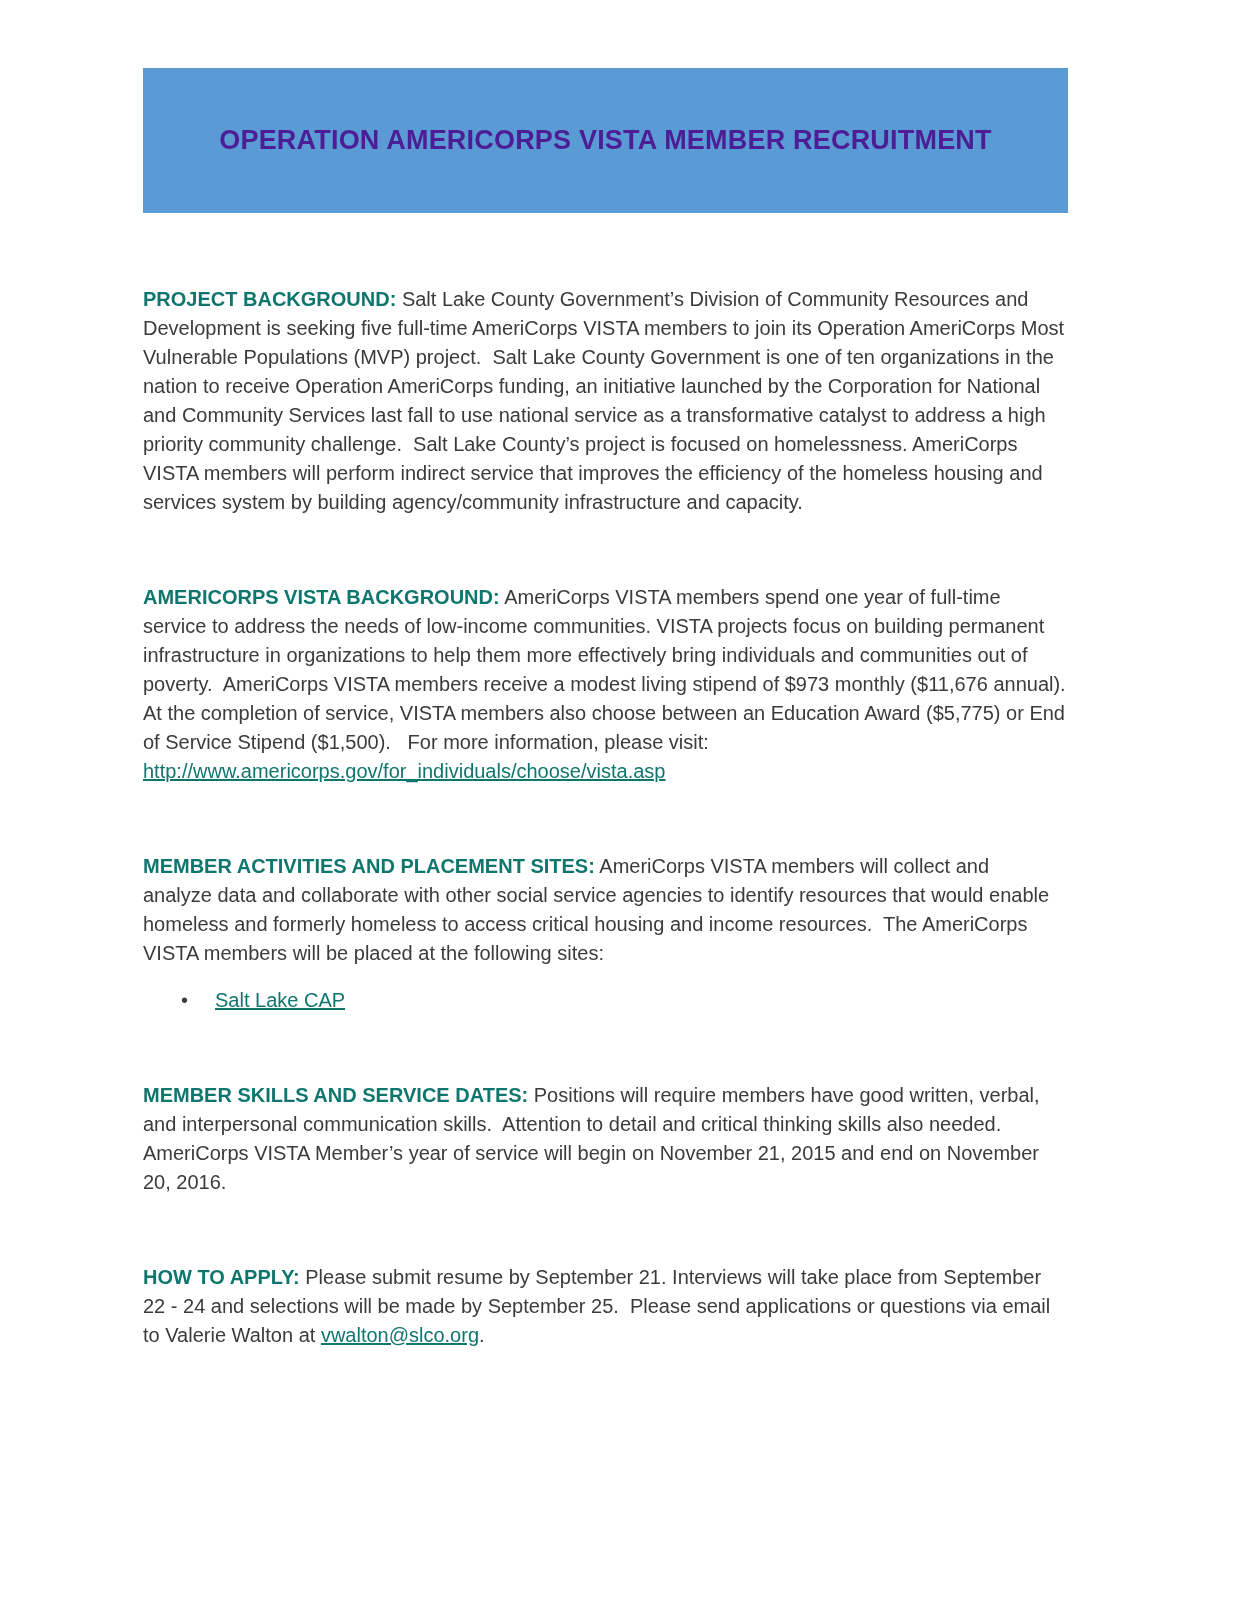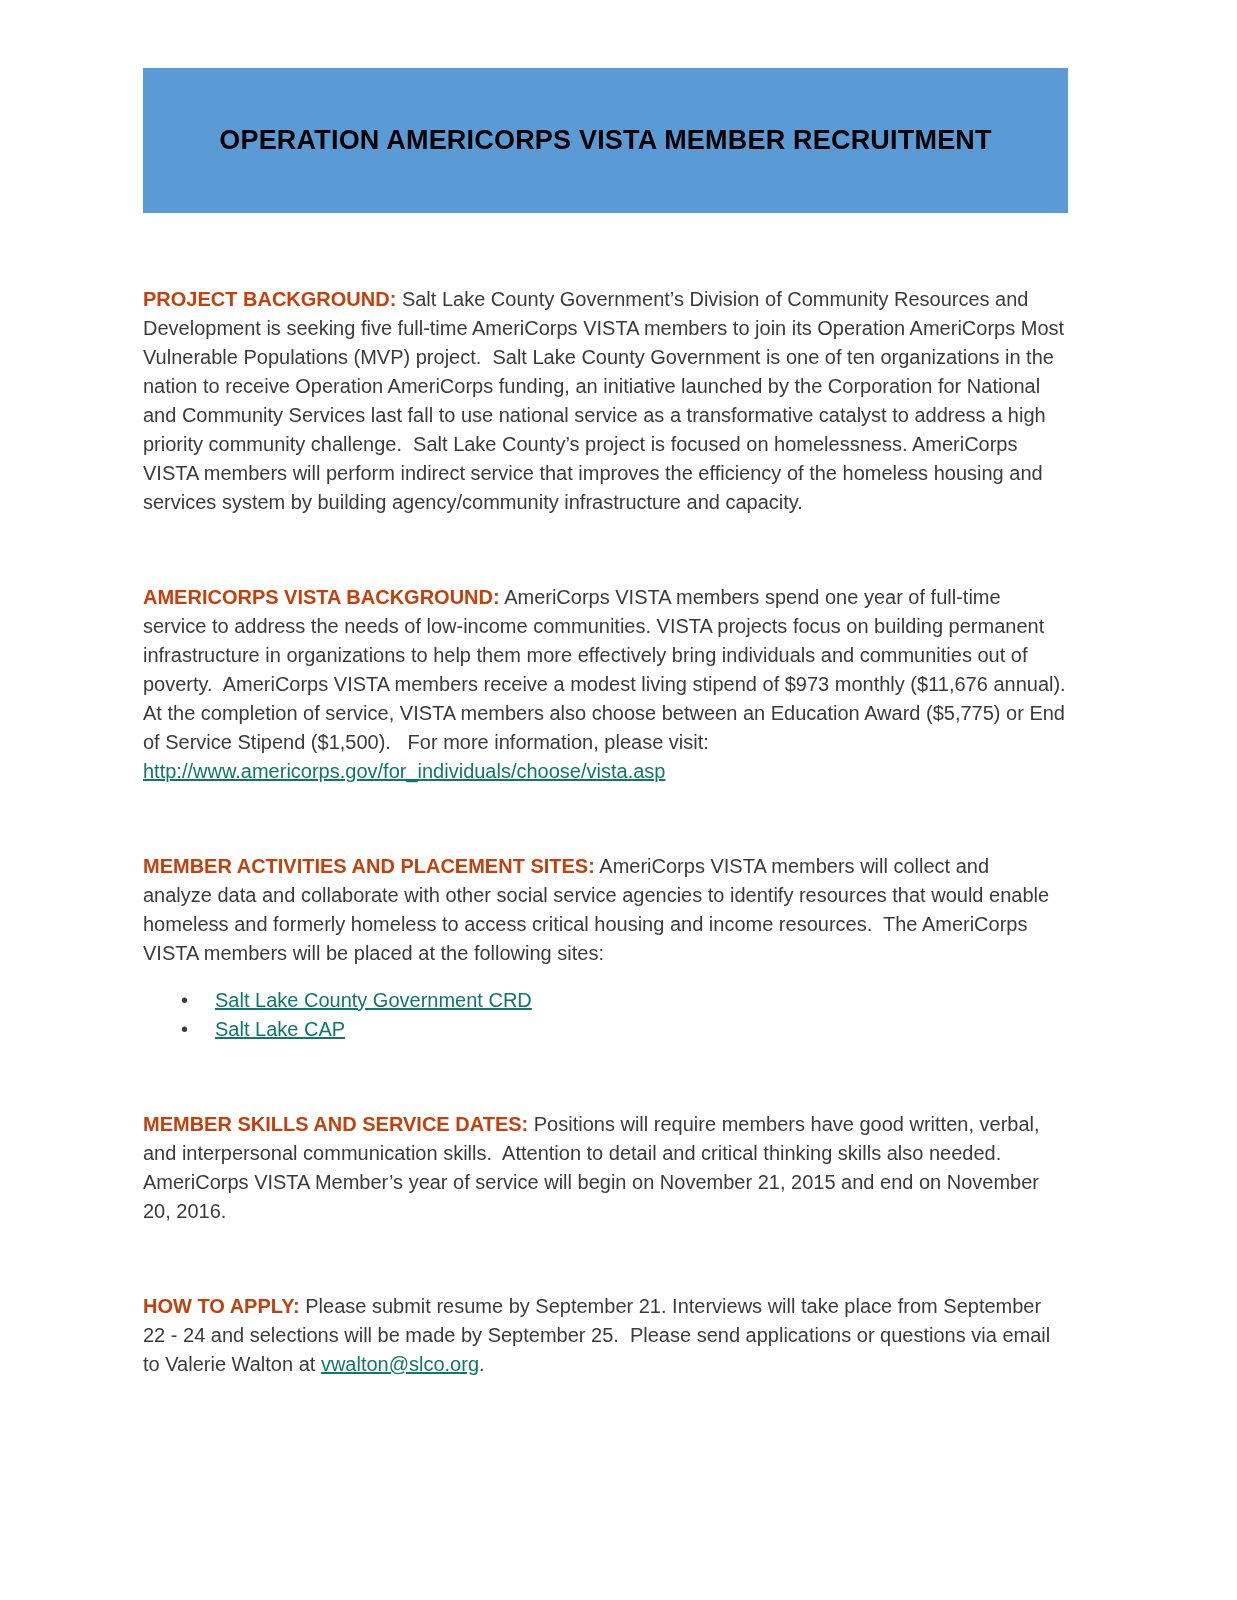--- a/index.html
+++ b/index.html
@@ -18,34 +18,34 @@
     margin: 68px 0 0 143px;
     width: 925px;
     height: 145px;
     background: #5b9bd5;
     display: flex;
     align-items: center;
     justify-content: center;
   }
   .banner h1 {
     margin: 0;
-    color: #000000;
+    color: #4c1d95;
     font-size: 27px;
     font-weight: 700;
     letter-spacing: 0.2px;
     text-align: center;
   }
   .content {
     margin: 72px 0 0 143px;
     width: 925px;
     font-size: 20px;
     line-height: 29px;
   }
   .para { margin: 0 0 66px 0; }
-  .para strong { font-weight: 700; color: #c2410c; }
+  .para strong { font-weight: 700; color: #0f766e; }
   .para span, .para a, .bullets a, .bullets span { white-space: pre-wrap; }
   a.doc-link {
     color: #0f766e;
     text-decoration: underline;
     cursor: pointer;
   }
   .section { margin: 0 12px 66px 0; }
   .section .para { margin: 0 0 18px 0; }
   .bullets {
     margin: 0;
@@ -77,21 +77,20 @@
 
   <main class="content">
 
     <p class="para"><strong>PROJECT BACKGROUND:</strong><span> Salt Lake County Government’s Division of Community Resources and Development is seeking five full-time AmeriCorps VISTA members to join its Operation AmeriCorps Most Vulnerable Populations (MVP) project.  Salt Lake County Government is one of ten organizations in the nation to receive Operation AmeriCorps funding, an initiative launched by the Corporation for National and Community Services last fall to use national service as a transformative catalyst to address a high priority community challenge.  Salt Lake County’s project is focused on homelessness. AmeriCorps VISTA members will perform indirect service that improves the efficiency of the homeless housing and services system by building agency/community infrastructure and capacity.</span></p>
 
     <p class="para"><strong>AMERICORPS VISTA BACKGROUND:</strong><span> AmeriCorps VISTA members spend one year of full-time service to address the needs of low-income communities. VISTA projects focus on building permanent infrastructure in organizations to help them more effectively bring individuals and communities out of poverty.  AmeriCorps VISTA members receive a modest living stipend of $973 monthly ($11,676 annual). At the completion of service, VISTA members also choose between an Education Award ($5,775) or End of Service Stipend ($1,500).   For more information, please visit:</span><br><a class="doc-link" href="#">http://www.americorps.gov/for_individuals/choose/vista.asp</a></p>
 
     <section class="section">
       <p class="para"><strong>MEMBER ACTIVITIES AND PLACEMENT SITES:</strong><span> AmeriCorps VISTA members will collect and analyze data and collaborate with other social service agencies to identify resources that would enable homeless and formerly homeless to access critical housing and income resources.  The AmeriCorps VISTA members will be placed at the following sites:</span></p>
       <ul class="bullets">
-        <li><a class="doc-link" href="#">Salt Lake County Government CRD</a><span></span></li>
         <li><a class="doc-link" href="#">Salt Lake CAP</a><span></span></li>
       </ul>
     </section>
 
     <p class="para"><strong>MEMBER SKILLS AND SERVICE DATES:</strong><span> Positions will require members have good written, verbal, and interpersonal communication skills.  Attention to detail and critical thinking skills also needed. AmeriCorps VISTA Member’s year of service will begin on November 21, 2015 and end on November 20, 2016.</span></p>
 
     <p class="para last"><strong>HOW TO APPLY:</strong><span> Please submit resume by September 21. Interviews will take place from September 22 - 24 and selections will be made by September 25.  Please send applications or questions via email to Valerie Walton at </span><a class="doc-link" href="#">vwalton@slco.org</a><span>.</span></p>
 
   </main>
 

